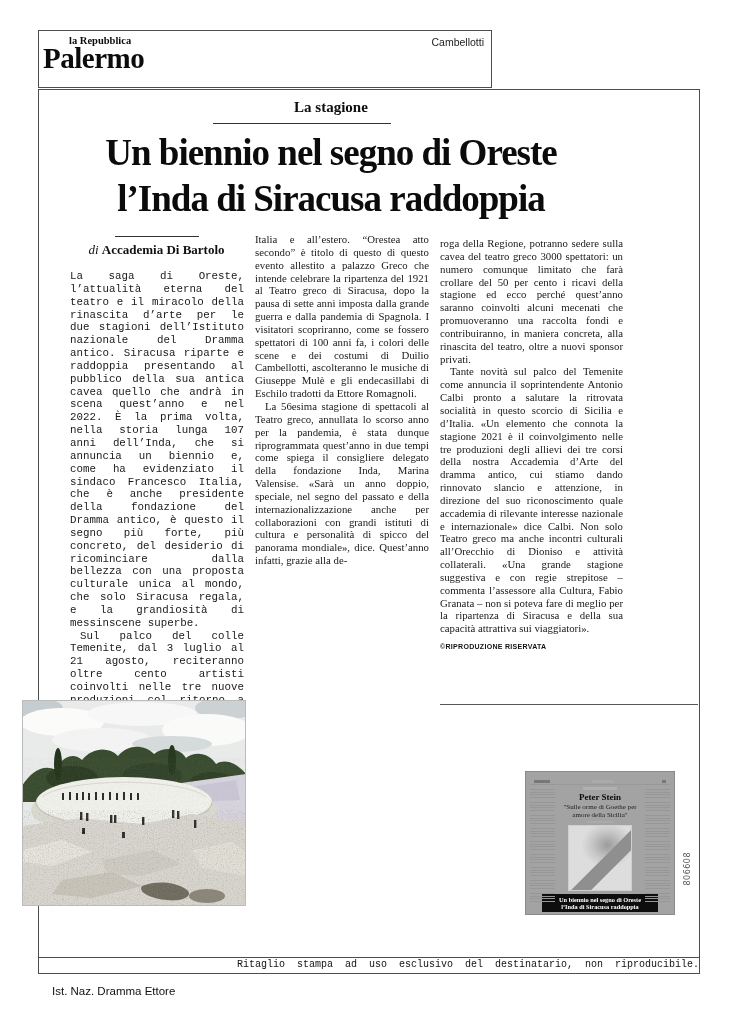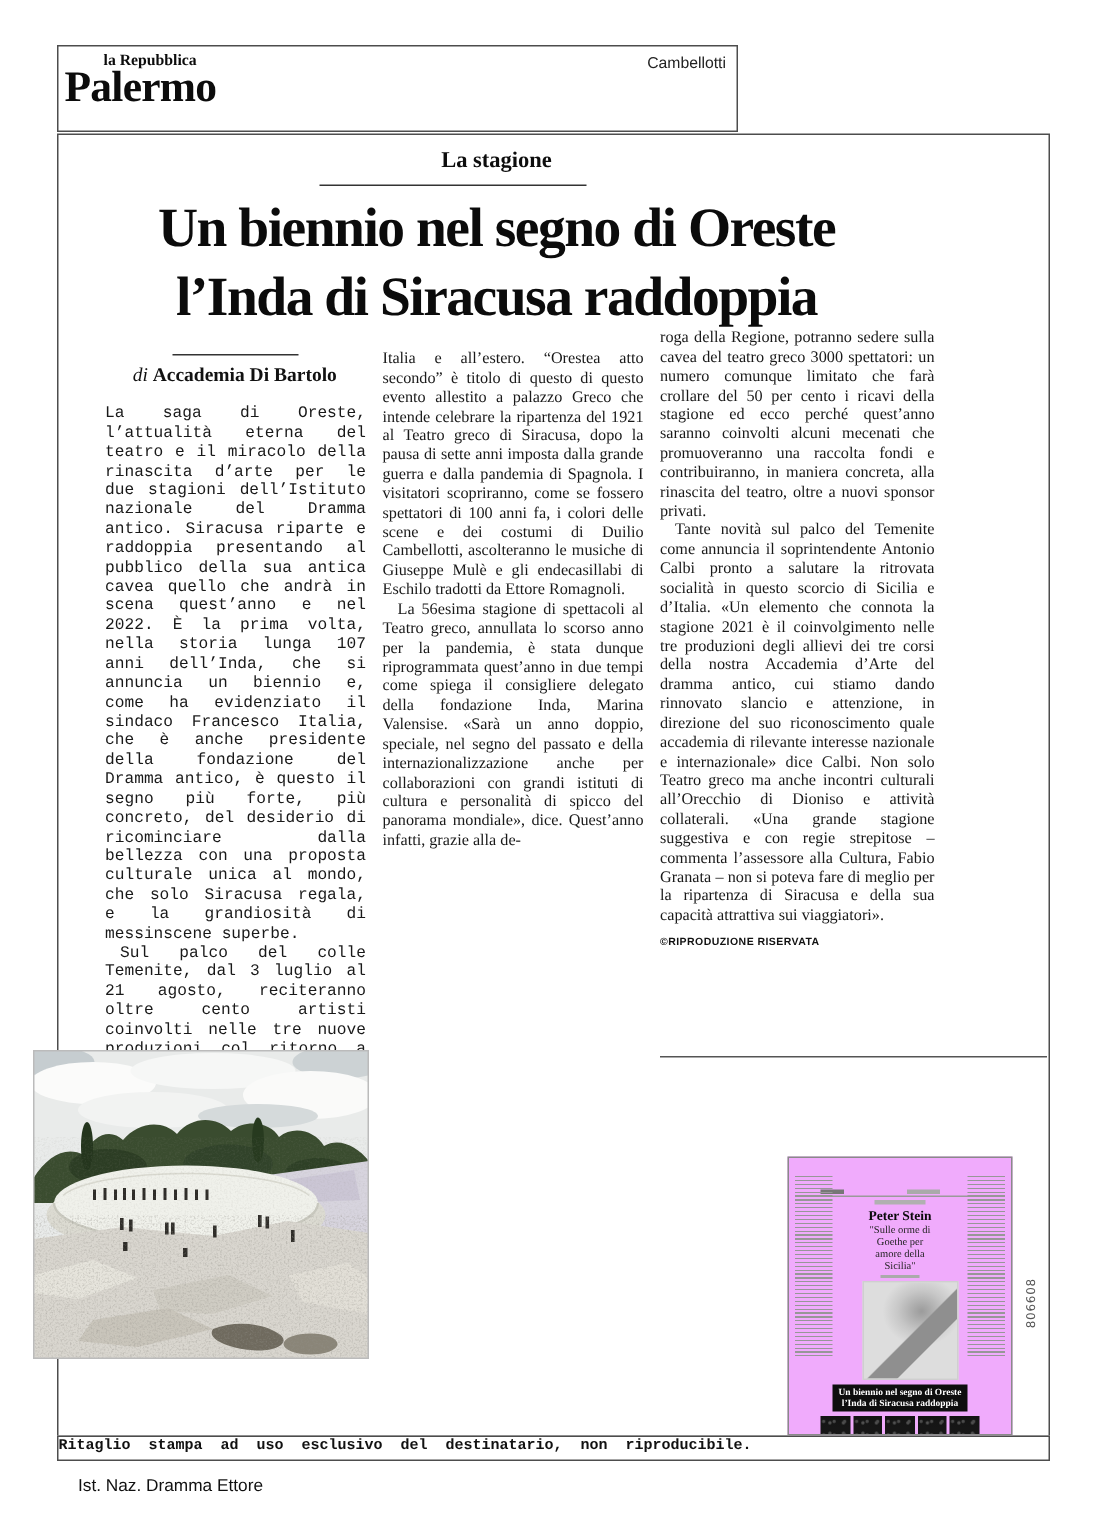--- a/index.html
+++ b/index.html
@@ -33,41 +33,41 @@
             font-weight:bold;font-size:37px;line-height:46px;letter-spacing:-1px;color:#0b0b0b;}
   .byline-rule{position:absolute;left:76px;top:146px;width:84px;border-top:1px solid #333;}
   .byline{position:absolute;left:30px;top:152px;width:175px;text-align:center;font-size:13px;color:#111;}
   .by-pre{font-style:italic;}
   .by-name{font-weight:bold;}
 
   .col{position:absolute;font-size:10.8px;line-height:12.85px;text-align:justify;
        color:#191919;hyphens:auto;-webkit-hyphens:auto;}
   .col1{left:31px;top:180px;width:174px;font-family:Liberation Mono, monospace;}
   .col2{left:216px;top:143px;width:174px;}
-  .col3{left:401px;top:129px;width:183px;}
+  .col3{left:401px;top:147px;width:183px;}
   .para{margin:0;}
   .ind{text-indent:10px;}
   .copyright{margin-top:6px;font-family:"Liberation Sans",sans-serif;font-size:7px;
              font-weight:bold;letter-spacing:.3px;color:#111;text-align:left;}
   .end-rule{position:absolute;left:401px;top:614px;width:258px;border-top:1px solid #555;}
 
   
   .photo{position:absolute;left:-17px;top:610px;width:224px;height:206px;}
   .photo svg{display:block;}
   .caption{position:absolute;left:-14px;top:822px;width:200px;text-align:left;
            font-family:"Liberation Sans",sans-serif;font-size:11px;line-height:13.5px;color:#222;}
   .caption-title{font-weight:bold;font-size:11.5px;color:#000;margin-bottom:1px;}
   .tri{display:inline-block;width:0;height:0;border-left:4.5px solid transparent;
        border-right:4.5px solid transparent;border-bottom:8px solid #e8952d;
        margin-right:3px;position:relative;top:-1px;}
 
   
-  .thumb{position:absolute;left:486px;top:681px;width:150px;height:186px;
-         border:1px solid #8a8a8a;box-sizing:border-box;background:#f0abfc;
-         padding:21px;overflow:hidden;}
+  .thumb{position:absolute;left:486px;top:681px;width:150px;height:144px;
+         border:1px solid #8a8a8a;box-sizing:border-box;background:#a3a3a3;
+         padding:8px;overflow:hidden;}
   .t-mast{height:4px;border-bottom:1px solid #9a9a9a;margin-bottom:2px;
           background:linear-gradient(to right,#777 0 16px,transparent 16px 58px,
                      #aaa 58px 80px,transparent 80px 128px,#777 128px 138px);
           background-size:100% 3px;background-repeat:no-repeat;}
   .t-colL,.t-colR{position:absolute;top:12px;width:25px;height:120px;
           background-image:repeating-linear-gradient(#979797 0,#979797 .8px,transparent .8px,transparent 2.6px);}
   .t-colL{left:4px;} .t-colR{right:4px;}
   .t-center{margin:0 28px;position:relative;}
   .t-kick{width:34px;height:3px;background:#b0b0b0;margin:1px auto 2px;}
   .t-headline{text-align:center;font-weight:bold;font-size:9px;line-height:10px;color:#0a0a0a;}
@@ -88,21 +88,21 @@
             linear-gradient(#141414,#1f1f1f);
           background-size:7px 9px,9px 7px,100% 100%;}
 
   
   .vcode{position:absolute;left:683px;top:852px;writing-mode:vertical-rl;
          transform:rotate(180deg);font-family:"DejaVu Sans",sans-serif;
          font-size:8px;letter-spacing:.5px;color:#555;}
   .band{position:absolute;left:38px;top:957px;width:662px;height:17px;
         border:1.5px solid #4d4d4d;box-sizing:border-box;background:#fff;
         font-family:"Liberation Mono","DejaVu Sans Mono",monospace;font-size:10px;
-        line-height:13px;text-align:left;word-spacing:6px;color:#111;font-weight:bold;}
+        line-height:13px;text-align:right;word-spacing:6px;color:#111;}
   .source{position:absolute;left:52px;top:985px;font-family:"Liberation Sans",sans-serif;
           font-size:11.5px;color:#101010;}
 </style>
 </head>
 <body>
 
 <div class="page">
 
   <div class="hdr-left">
     <div class="brand">la Repubblica</div>

